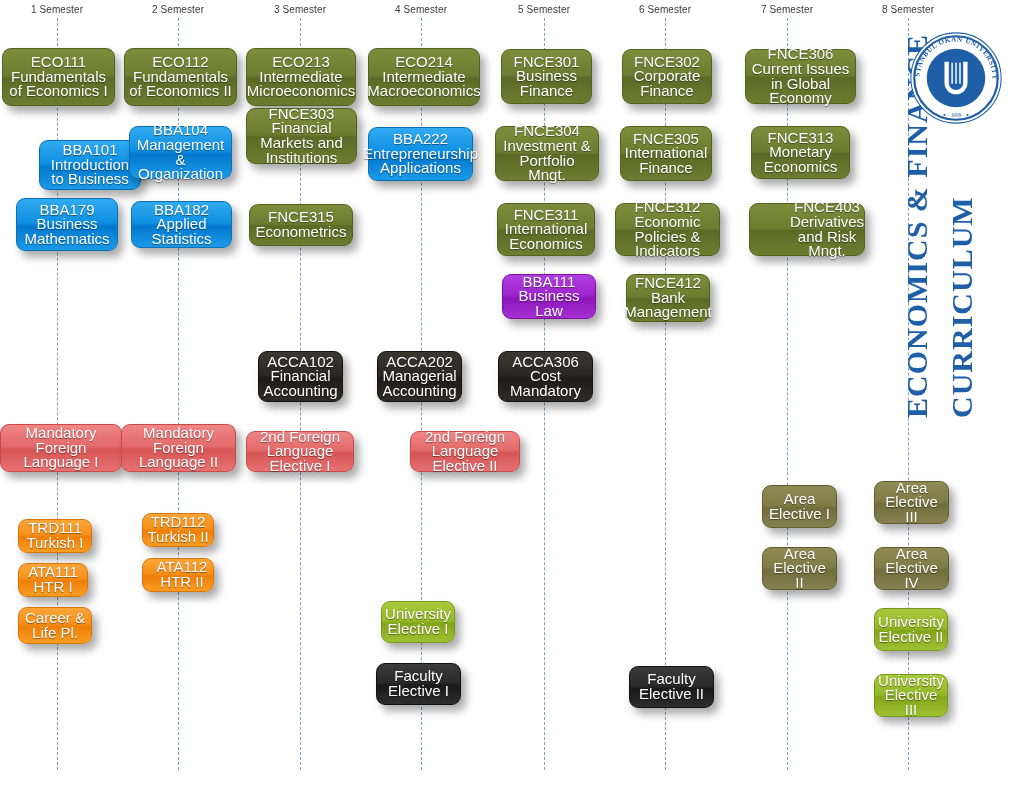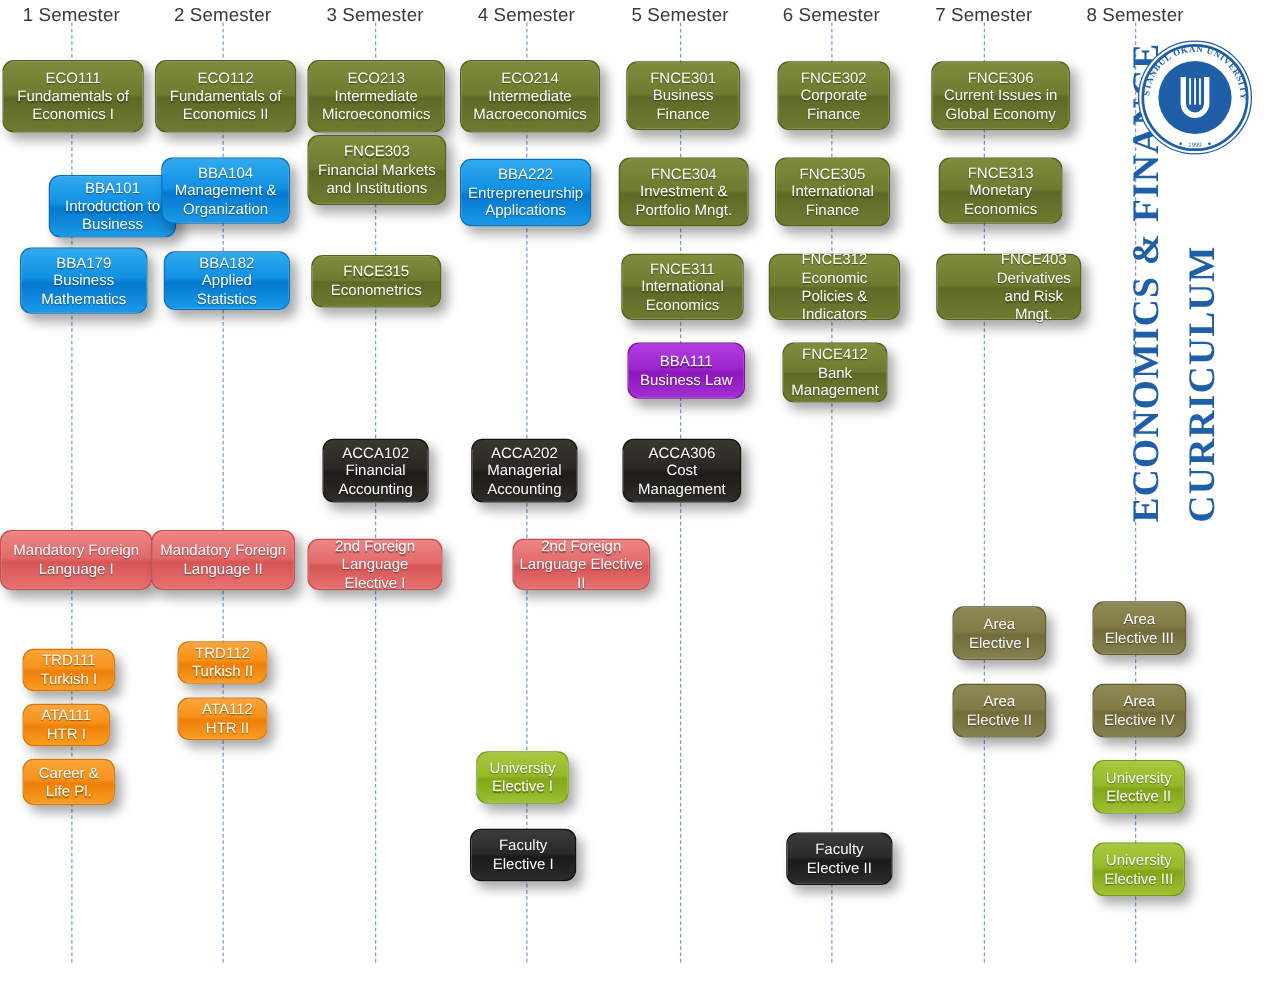--- a/index.html
+++ b/index.html
@@ -15,21 +15,21 @@
     position: relative;
     width: 1024px;
     height: 804px;
     background: #ffffff;
     overflow: hidden;
   }
 
   
   .sem-label {
     position: absolute;
-    font-size: 15px;
+    font-size: 10px;
     color: #3a3a3a;
     white-space: nowrap;
     transform: translateX(-50%);
     letter-spacing: 0.1px;
   }
 
   
   .timeline {
     position: absolute;
     width: 0;
@@ -42,21 +42,21 @@
   .box {
     position: absolute;
     box-sizing: border-box;
     border-radius: 9px;
     color: #ffffff;
     text-align: center;
     display: flex;
     flex-direction: column;
     align-items: center;
     justify-content: center;
-    font-size: 12px;
+    font-size: 15px;
     line-height: 14.6px;
     padding: 3px 4px;
     text-shadow: 0 1px 1px rgba(0,0,0,0.45);
     box-shadow: 5px 6px 9px rgba(0,0,0,0.34);
     z-index: 5;
   }
   .box .code { display: block; }
   .box .nm   { display: block; }
 
   
@@ -240,21 +240,21 @@
       <div class="box c-green" style="left: 497px; top: 203px; width: 98px; height: 53px;">
         <span class="code">FNCE311</span>
         <span class="nm">International Economics</span>
       </div>
       <div class="box c-purple" style="left: 502px; top: 274px; width: 94px; height: 45px;">
         <span class="code">BBA111</span>
         <span class="nm">Business Law</span>
       </div>
       <div class="box c-dark" style="left: 498px; top: 351px; width: 95px; height: 51px;">
         <span class="code">ACCA306</span>
-        <span class="nm">Cost Management</span>
+        <span class="nm">Cost Mandatory</span>
       </div>
       <div class="box c-green" style="left: 622px; top: 49px; width: 90px; height: 55px;">
         <span class="code">FNCE302</span>
         <span class="nm">Corporate Finance</span>
       </div>
       <div class="box c-green" style="left: 620px; top: 126px; width: 92px; height: 55px;">
         <span class="code">FNCE305</span>
         <span class="nm">International Finance</span>
       </div>
       <div class="box c-green" style="left: 615px; top: 203px; width: 105px; height: 53px;">

